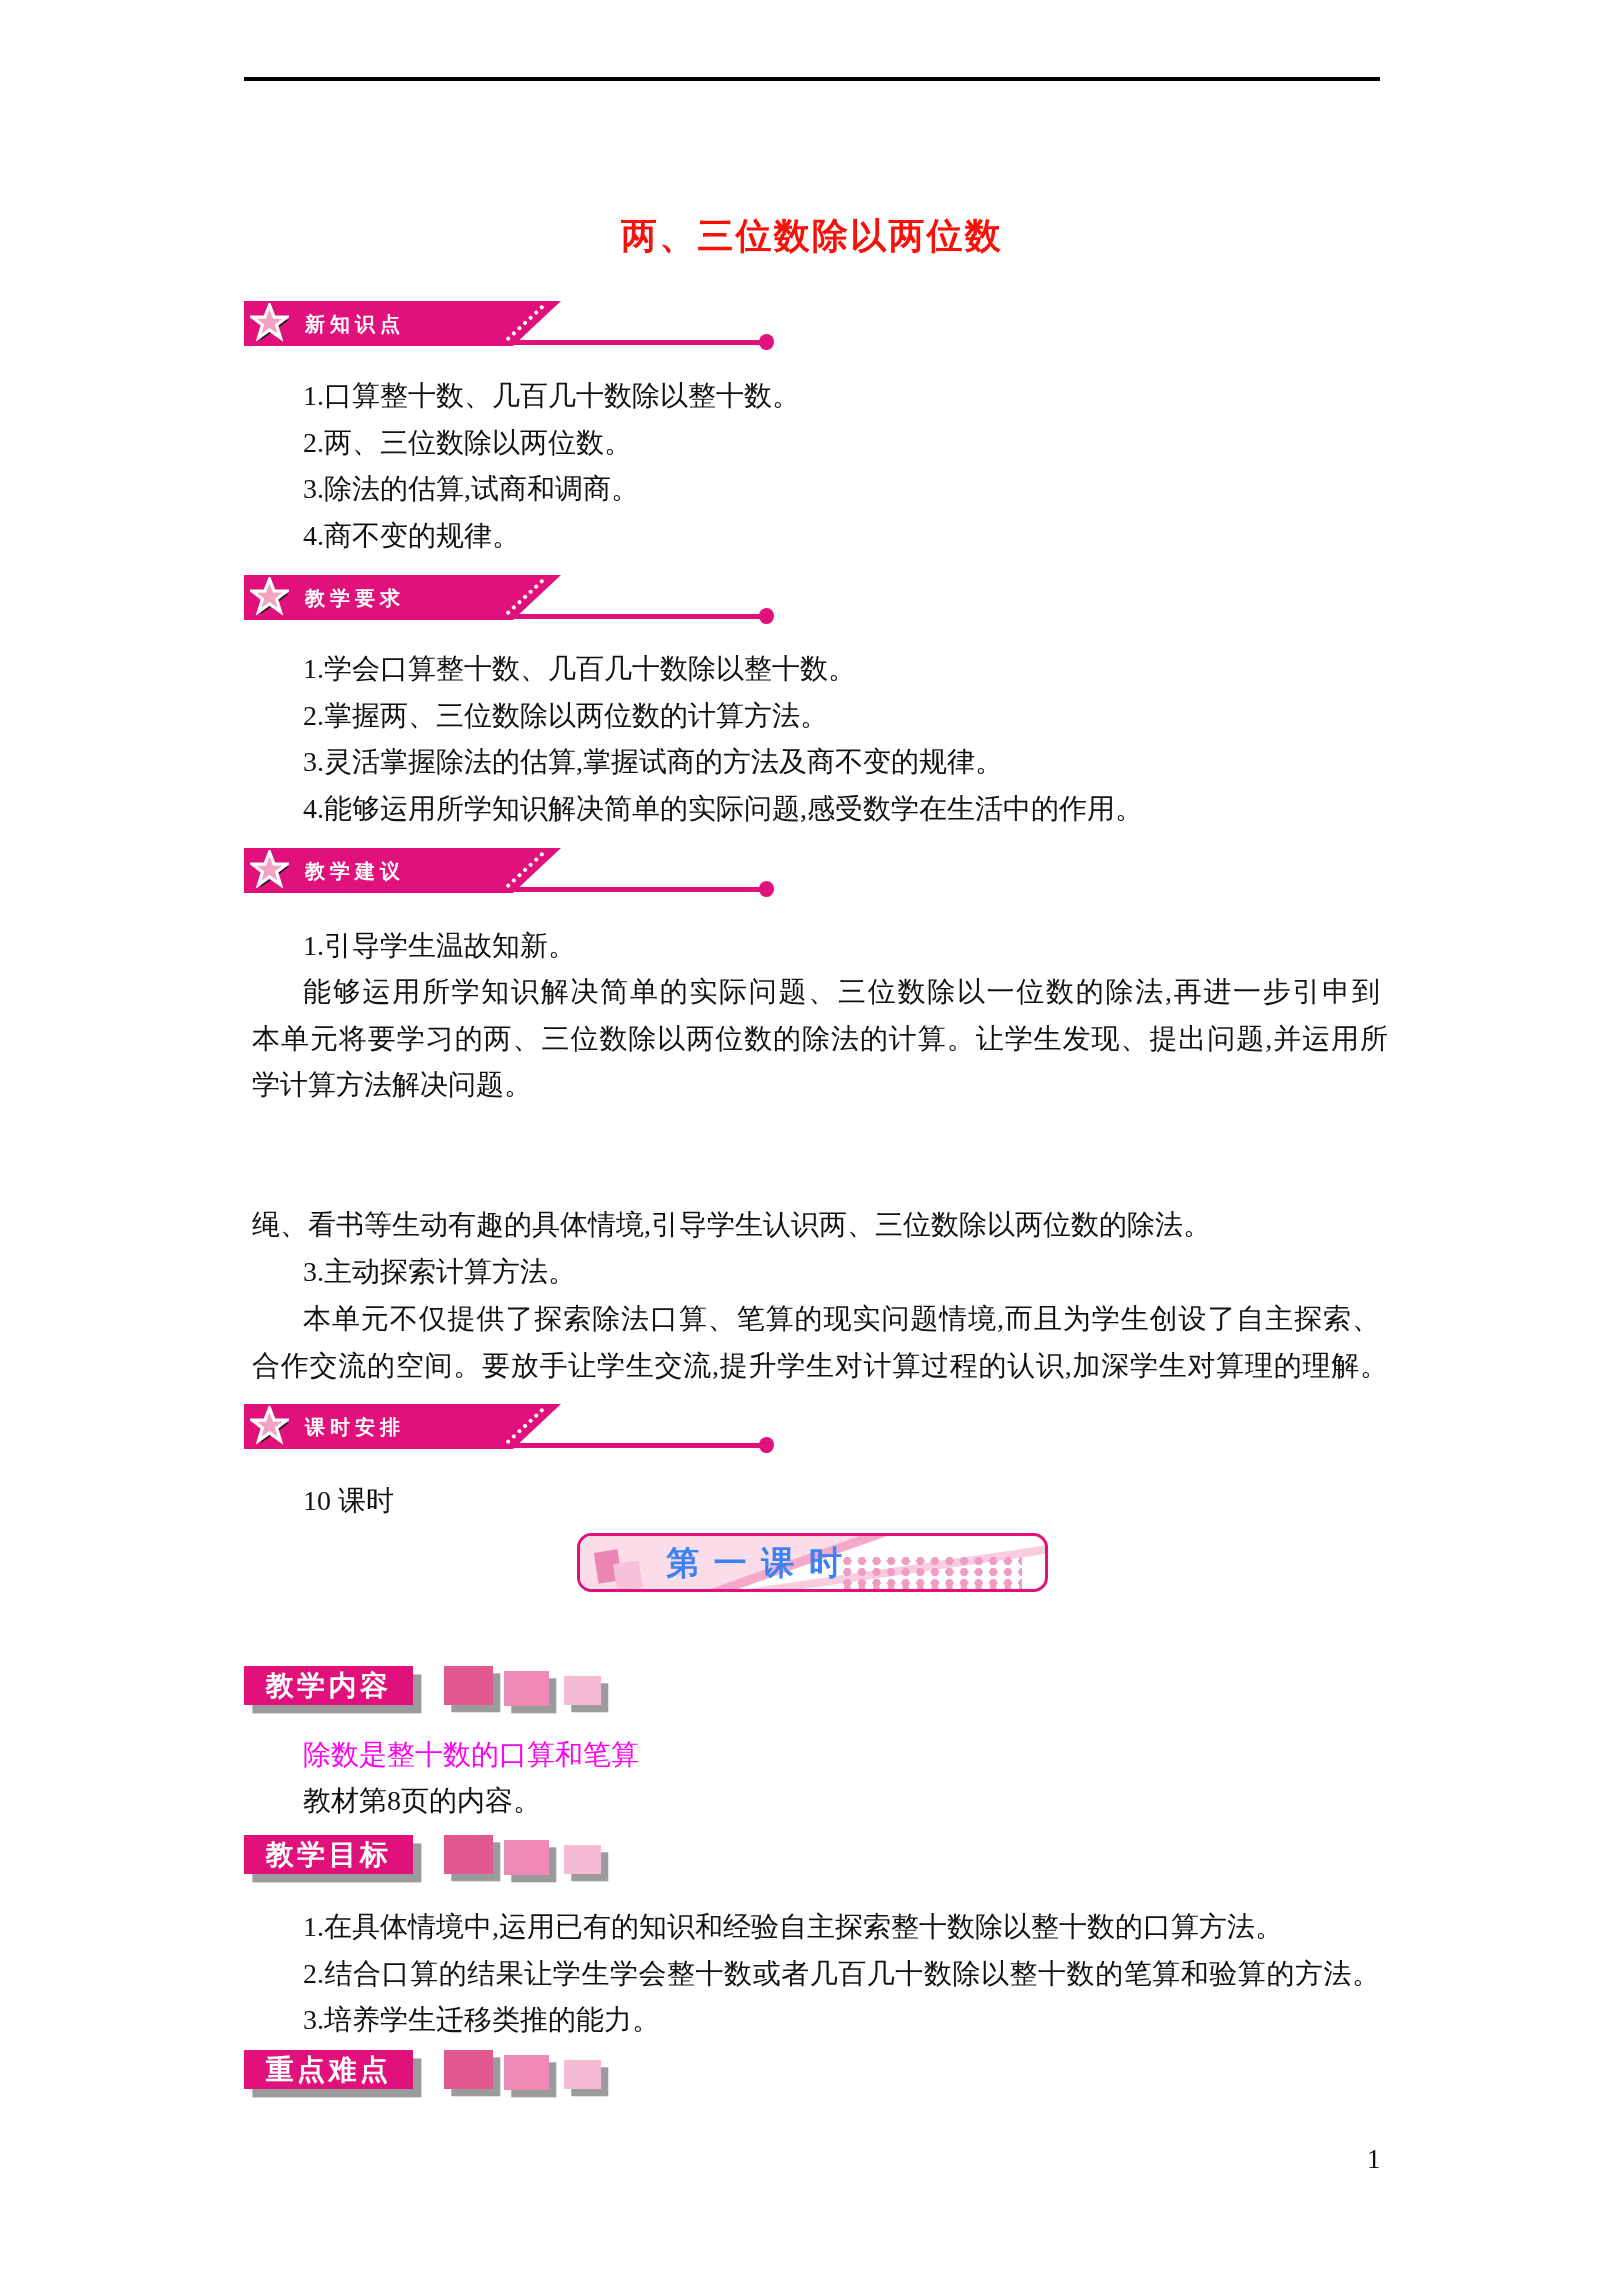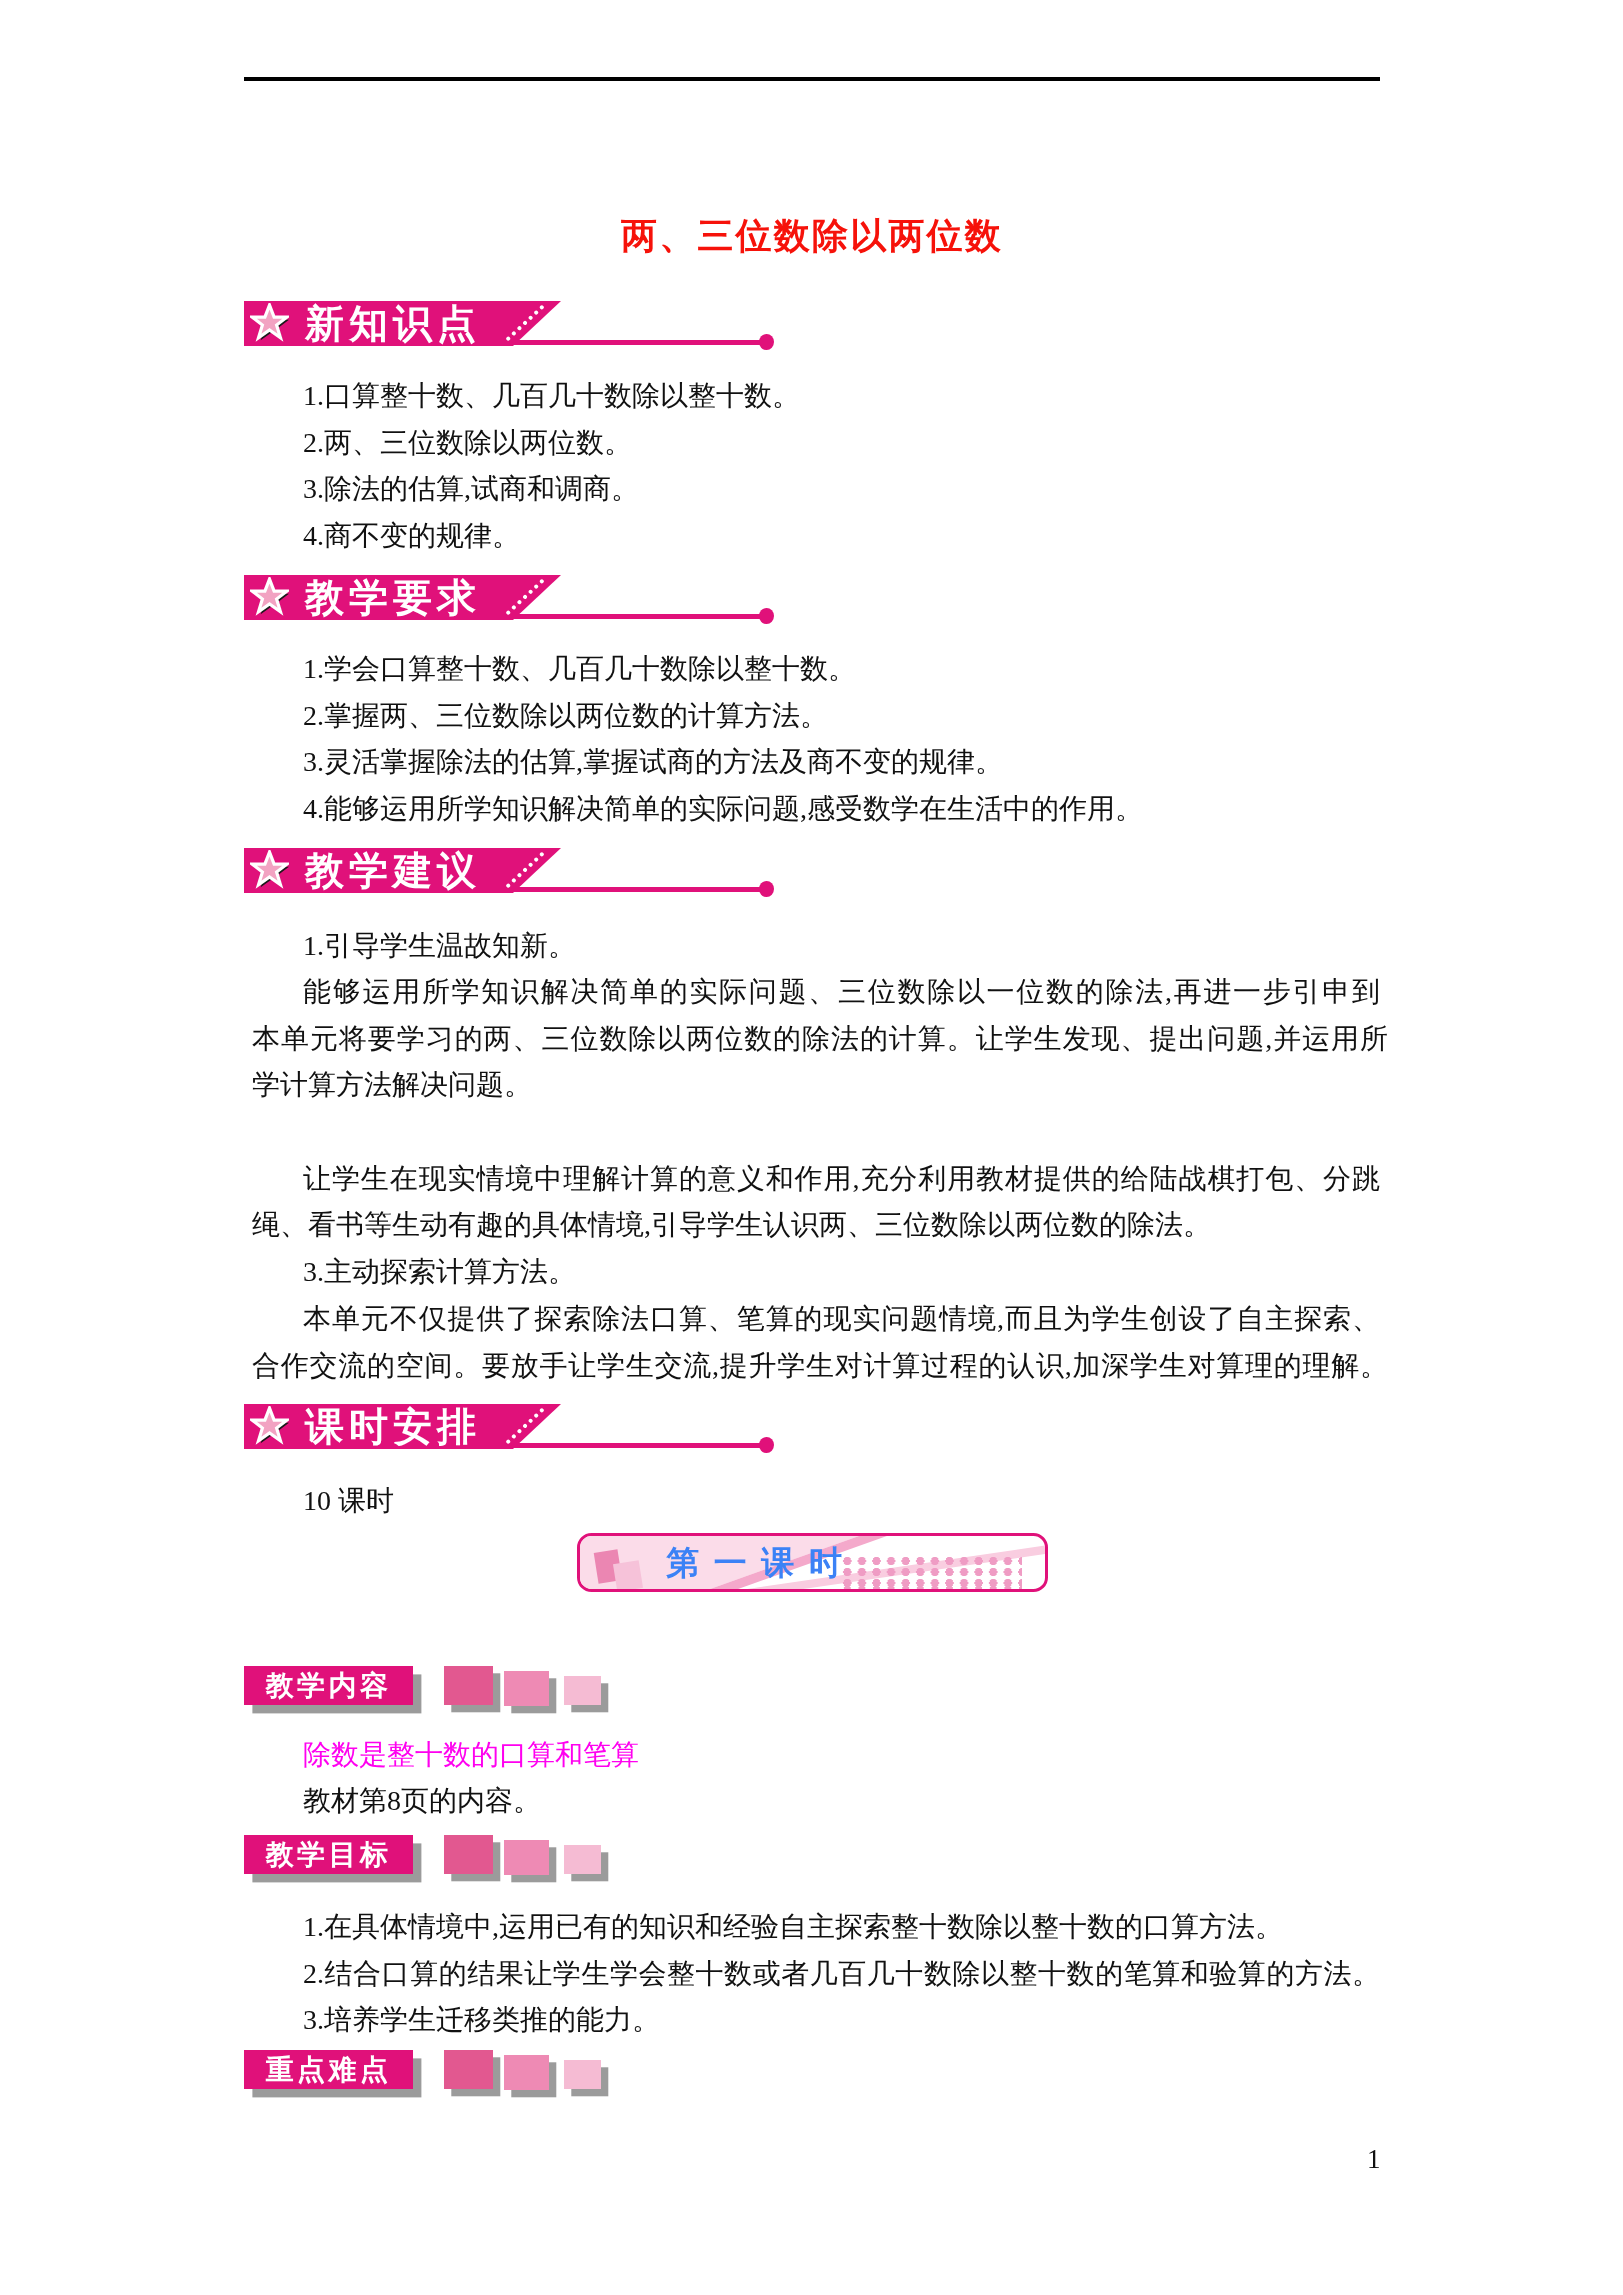--- a/index.html
+++ b/index.html
@@ -14,21 +14,21 @@
 
   
   .sec-banner{position:absolute;left:244px;width:785px;height:45px;}
   .sb-rect{position:absolute;left:0;top:0;width:317px;height:45px;background:#e0117a;
            clip-path:polygon(0 0,100% 0,calc(100% - 48px) 100%,0 100%);}
   .sb-dash{position:absolute;left:279px;top:-2.8px;height:50px;width:0;
            border-left:4.5px dotted #ffffff;transform:rotate(47deg);z-index:3;}
   .sb-star{position:absolute;left:5.6px;top:2.2px;z-index:2;}
   .sb-label{position:absolute;left:61px;top:0;height:45px;line-height:46px;z-index:2;
             font-family:"Liberation Sans","DejaVu Sans",sans-serif;
-            font-size:39px;font-weight:bold;color:#ffffff;letter-spacing:5px;white-space:nowrap;}
+            font-size:20px;font-weight:bold;color:#ffffff;letter-spacing:5px;white-space:nowrap;}
   .sb-line{position:absolute;left:264px;top:39px;width:258px;height:4.5px;background:#e0117a;}
   .sb-line::after{content:"";position:absolute;right:-7.9px;top:-6.2px;width:15px;height:16.3px;
                   border-radius:50%;background:#e0117a;}
 
   
   .tline{position:absolute;left:252px;width:1136px;font-size:28px;line-height:36px;white-space:nowrap;}
   .tline.ind{left:303px;width:1077px;}
   .tline.fill{white-space:normal;text-align:justify;text-align-last:justify;}
   .magenta{color:#ff00f0;}
 
@@ -122,21 +122,20 @@
     </span>
     <span class="sb-label">教学建议</span>
     <span class="sb-dash"></span>
     <div class="sb-line"></div>
   </div>
 
   <div class="tline ind" style="top:928px">1.引导学生温故知新。</div>
   <div class="tline ind fill" style="top:974px">能够运用所学知识解决简单的实际问题、三位数除以一位数的除法,再进一步引申到</div>
   <div class="tline fill" style="top:1021px">本单元将要学习的两、三位数除以两位数的除法的计算。让学生发现、提出问题,并运用所</div>
   <div class="tline" style="top:1067px">学计算方法解决问题。</div>
-  <div class="tline ind fill" style="top:1161px">让学生在现实情境中理解计算的意义和作用,充分利用教材提供的给陆战棋打包、分跳</div>
   <div class="tline" style="top:1207px">绳、看书等生动有趣的具体情境,引导学生认识两、三位数除以两位数的除法。</div>
   <div class="tline ind" style="top:1254px">3.主动探索计算方法。</div>
   <div class="tline ind fill" style="top:1301px">本单元不仅提供了探索除法口算、笔算的现实问题情境,而且为学生创设了自主探索、</div>
   <div class="tline fill" style="top:1348px">合作交流的空间。要放手让学生交流,提升学生对计算过程的认识,加深学生对算理的理解。</div>
 
   <div class="sec-banner" style="top:1404px">
     <div class="sb-rect"></div>
     <span class="sb-star">
       <svg viewBox="0 0 110 110" width="39" height="39">
         <path d="M55 6 L68 40 L104 40 L75 62 L86 98 L55 76 L24 98 L35 62 L6 40 L42 40 Z" transform="translate(6,7)" fill="#1a1a1a"></path>

